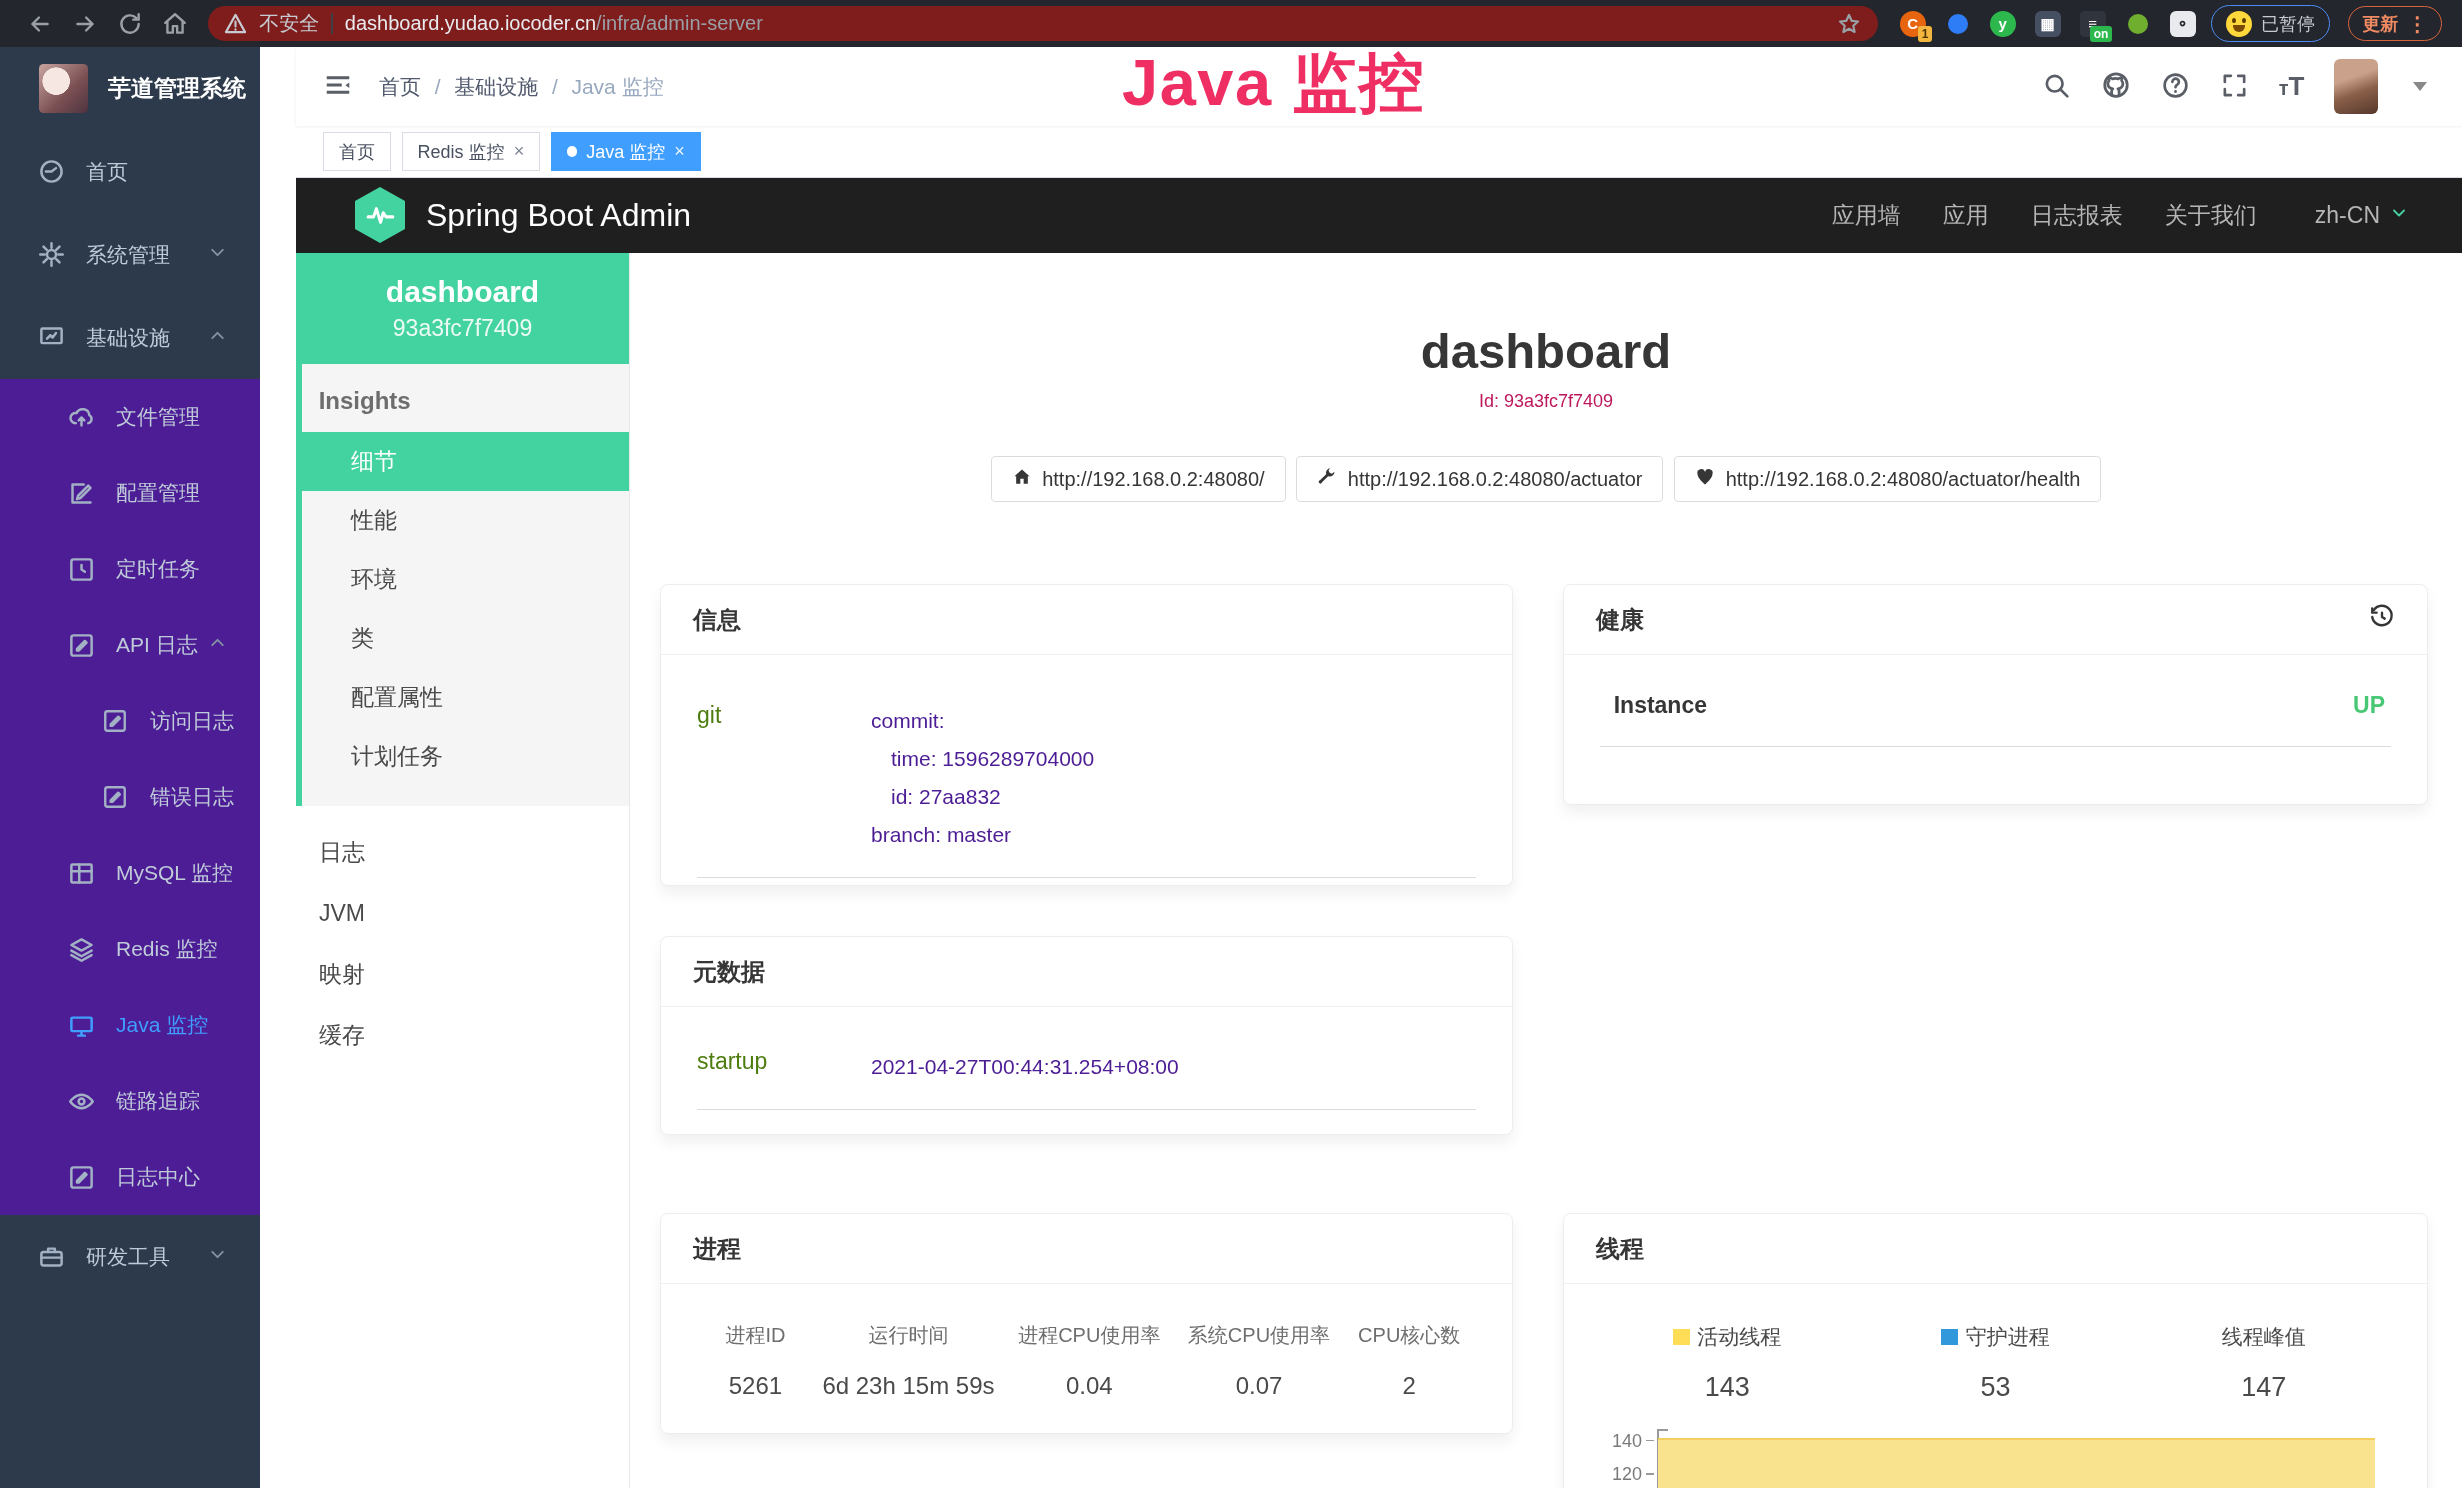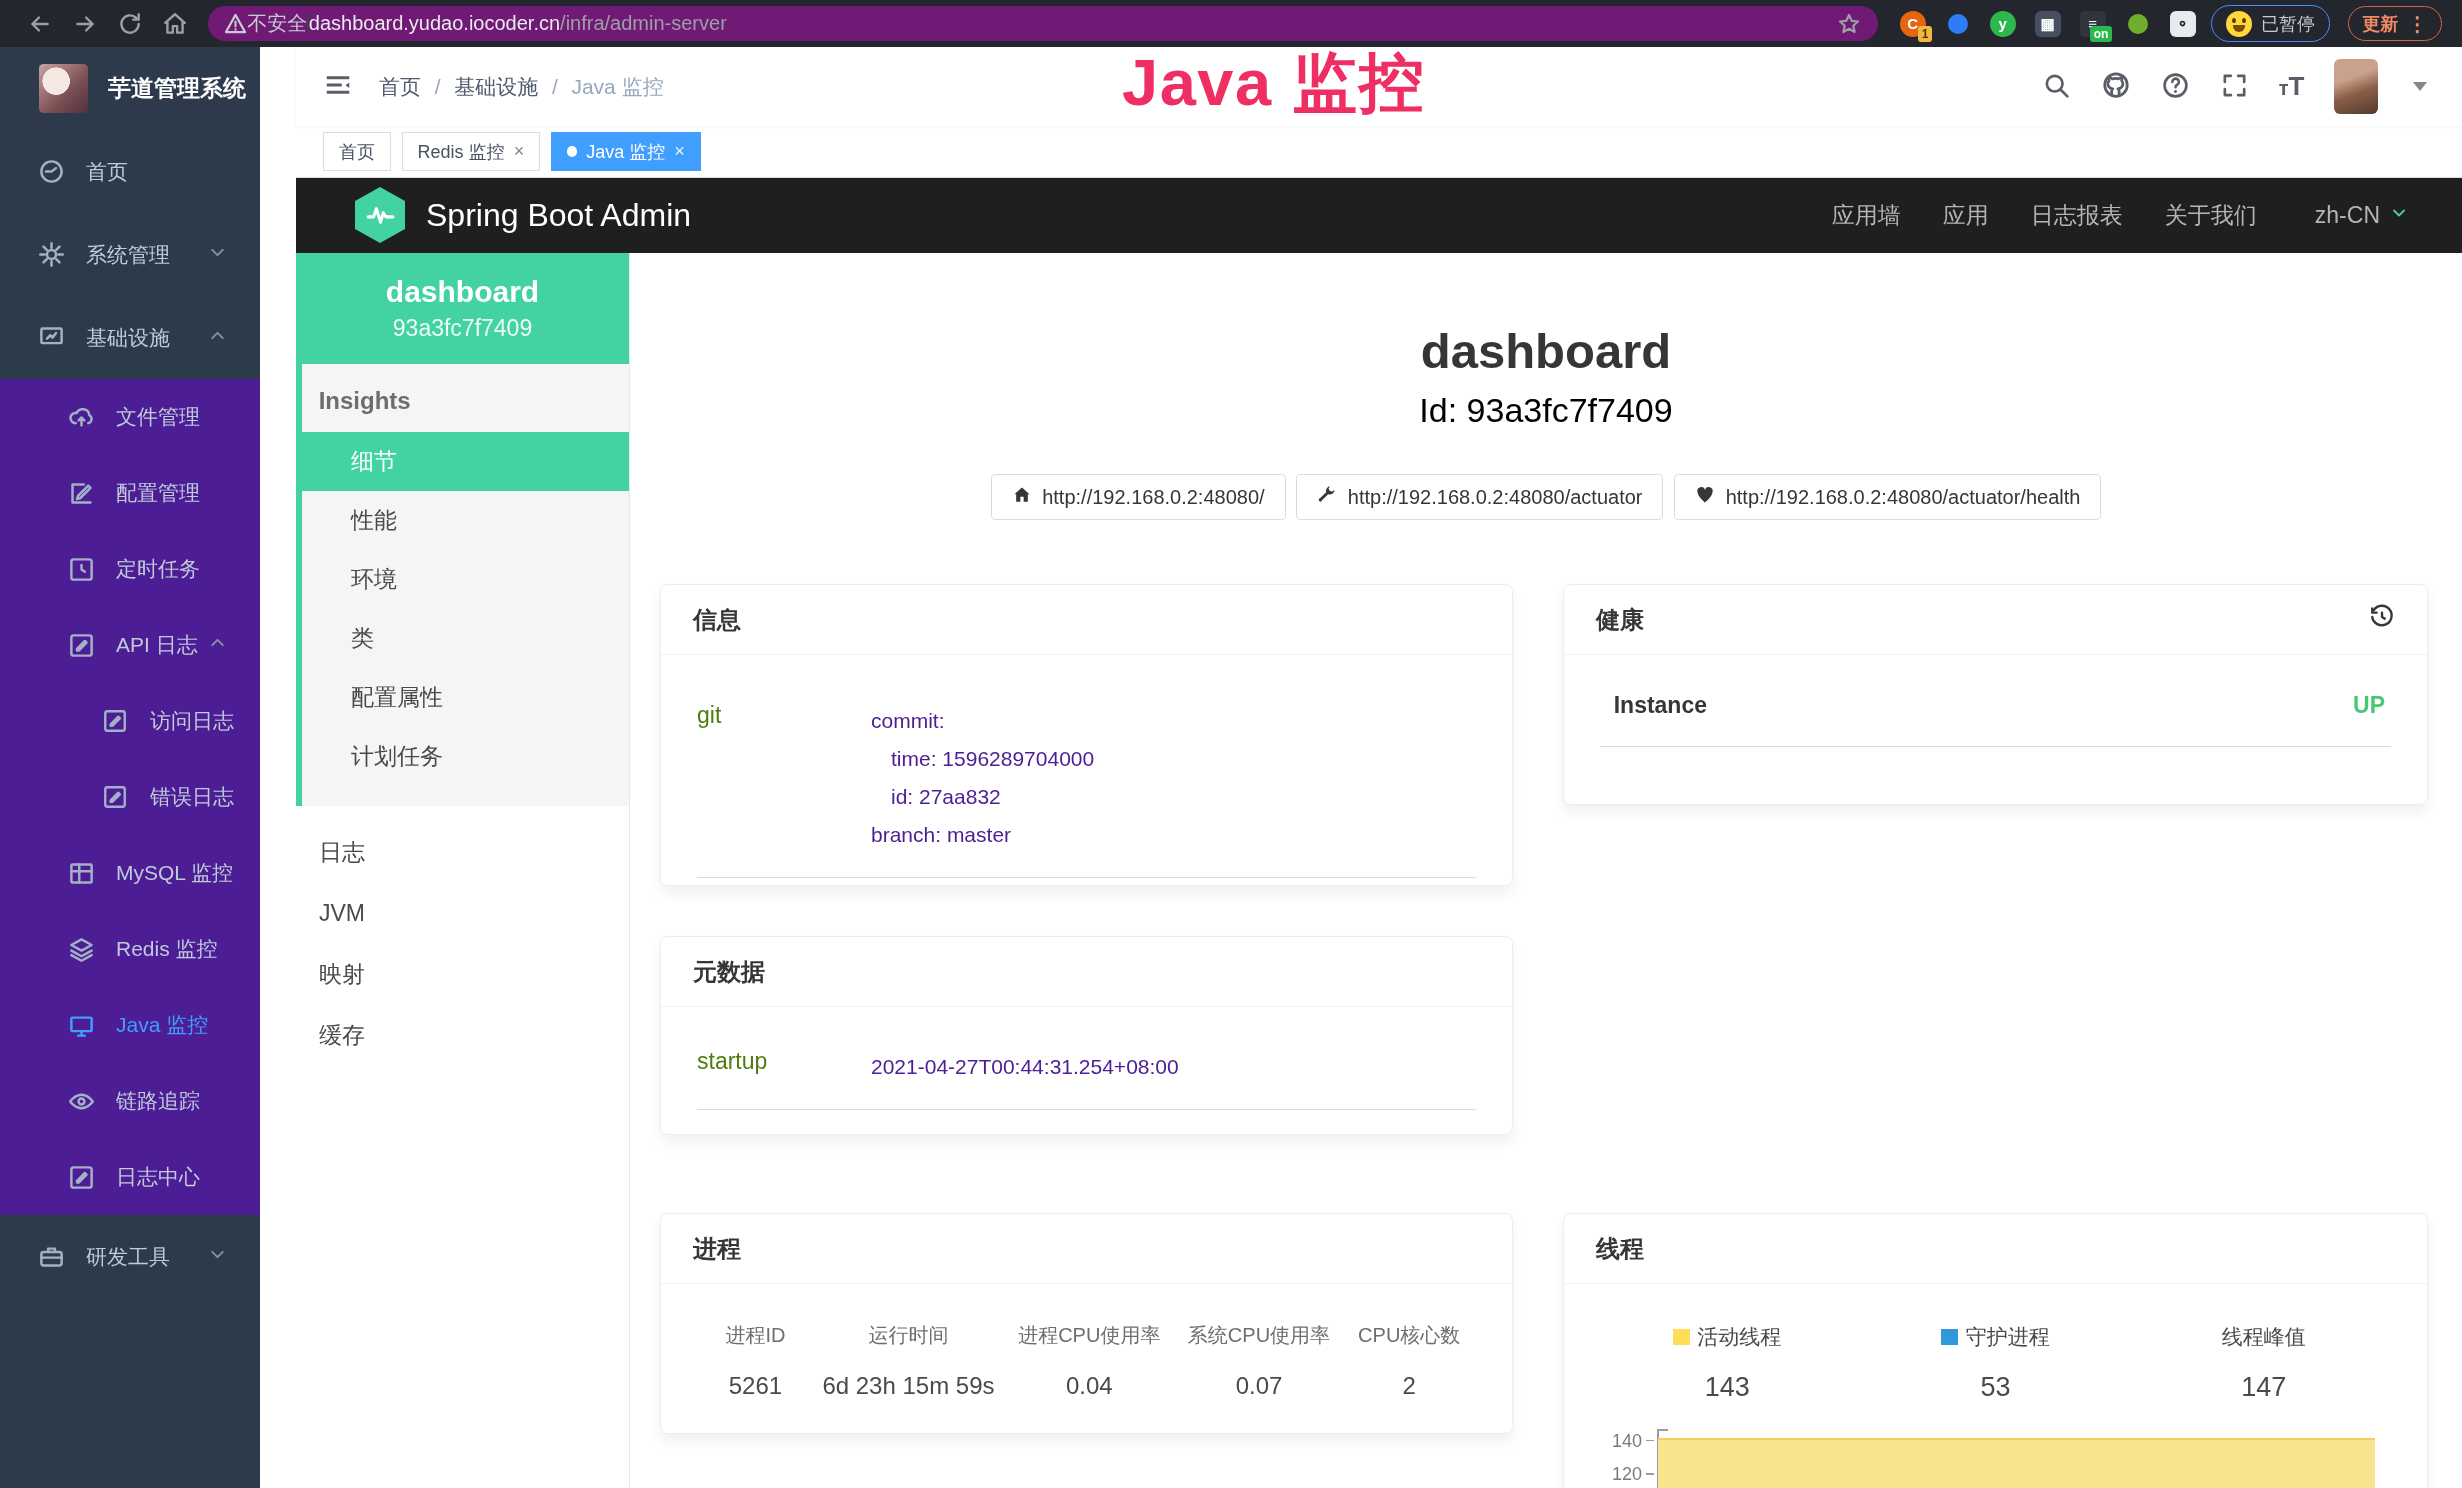--- a/index.html
+++ b/index.html
@@ -3,21 +3,21 @@
 <meta charset="utf-8">
 <style>
   * { margin:0; padding:0; box-sizing:border-box; }
   body { background:#000; font-family:"Liberation Sans", sans-serif; }
   .screen { position:relative; width:2462px; height:1489px; background:#fff; overflow:hidden; }
 
   
   .chrome { position:absolute; top:0; left:0; width:100%; height:47px; background:#23262c; display:flex; align-items:center; padding:0 20px; gap:6px; }
   .chrome .navbtn { width:39px; height:39px; display:flex; align-items:center; justify-content:center; color:#9aa0a6; flex:0 0 auto; }
   .chrome svg { display:block; }
-  .omnibox { flex:1 1 auto; height:35px; margin:0 13.7px 0 7.6px; background:#701a75; border-radius:17.4px; display:flex; align-items:center; padding:0 16.7px; gap:0; color:#c7cbd1; min-width:0; }
+  .omnibox { flex:1 1 auto; height:35px; margin:0 13.7px 0 7.6px; background:#7f1d1d; border-radius:17.4px; display:flex; align-items:center; padding:0 16.7px; gap:12px; color:#c7cbd1; min-width:0; }
   .omnibox .sec-label { font-size:20px; color:#c7cbd1; white-space:nowrap; }
   .omnibox .sep { width:1.5px; height:21px; background:#3c4043; }
   .omnibox .url { font-size:20px; color:#e8eaed; white-space:nowrap; overflow:hidden; }
   .omnibox .url .path { color:#9aa0a6; }
   .omnibox .star { margin-left:auto; color:#9aa0a6; }
   .exts { display:flex; align-items:center; gap:15px; flex:0 0 auto; margin-right:7.6px; }
   .ext { position:relative; width:30px; height:30px; display:flex; align-items:center; justify-content:center; }
   .ext .bubble { width:26px; height:26px; border-radius:50%; display:flex; align-items:center; justify-content:center; font-size:15px; font-weight:bold; color:#fff; }
   .ext .badge { position:absolute; bottom:-3px; right:-4.6px; background:#f4b63f; color:#4d3500; font-size:12px; border-radius:3px; padding:0.8px 3.8px; font-weight:bold; }
   .ext .badge.green { background:#2db84d; color:#fff; }
@@ -81,21 +81,21 @@
   .group-label { padding:23px 0 16.7px 16.7px; font-size:24px; font-weight:bold; color:#6d6d6d; }
   .sitem { height:59px; line-height:59px; padding-left:49px; font-size:23px; color:#4a4a4a; cursor:pointer; }
   .sitem.active { background:#42d3a0; color:#fff; margin-left:-6px; padding-left:55px; }
   .plain-items { padding-top:16.7px; }
   .sitem2 { height:61px; line-height:61px; padding-left:23px; font-size:23px; color:#4a4a4a; cursor:pointer; }
 
   
   .sba-content { position:absolute; top:206px; left:334px; right:0; bottom:0; background:#fff; overflow:hidden; }
   .page-head { text-align:center; margin-top:70px; }
   .page-title { font-size:49px; font-weight:600; color:#363636; }
-  .page-id { font-size:34px; color:#000000; margin-top:12px; }
+  .page-id { font-size:18px; color:#be185d; margin-top:12px; }
   .links-row { display:flex; justify-content:center; gap:10.6px; margin-top:44px; }
   .link-btn { display:flex; align-items:center; gap:10.6px; height:46px; padding:0 20px; border:0.8px solid #dbdbdb; border-radius:4.6px; background:#fff; font-size:20px; color:#363636; cursor:pointer; }
   .link-btn .bicon { color:#363636; }
 
   .card { position:absolute; background:#fff; border:0.8px solid #ededed; border-radius:7.6px; box-shadow:0 7.6px 13.7px rgba(10,10,10,.06); overflow:hidden; }
   .card-h { height:70px; display:flex; align-items:center; justify-content:space-between; padding:0 32px; font-size:24px; font-weight:600; color:#363636; border-bottom:1.5px solid #f0f0f0; }
   .card-b { padding:27px 36px 0 36px; }
   .kv { display:flex; padding:20px 0 23px 0; border-bottom:0.8px solid #dbdbdb; }
   .kv .k { width:174px; flex:0 0 auto; font-size:23px; color:#4d7c0f; }
   .kv .v { font-size:21px; color:#4c1d95; line-height:38px; }

